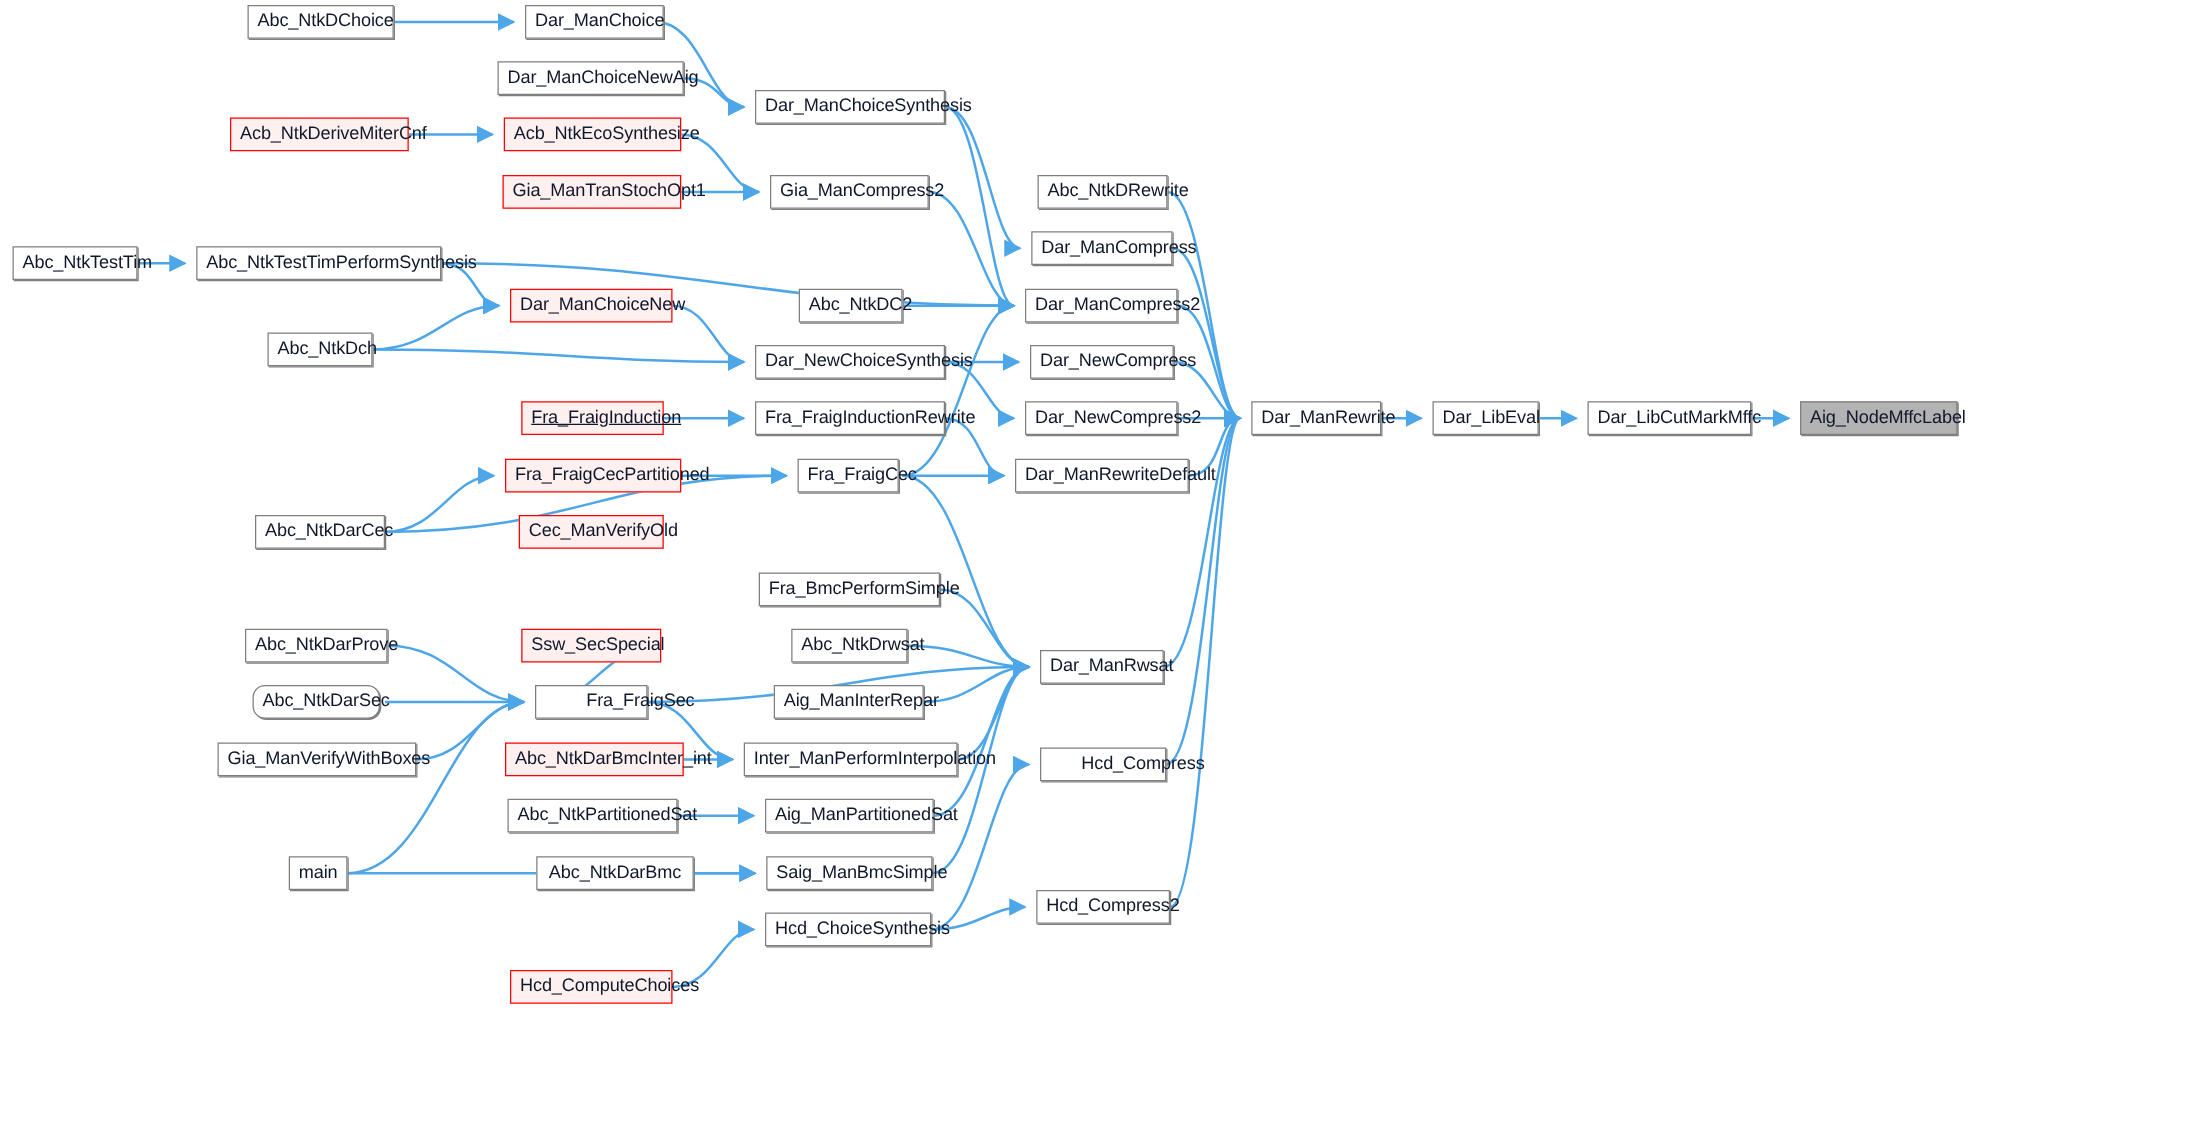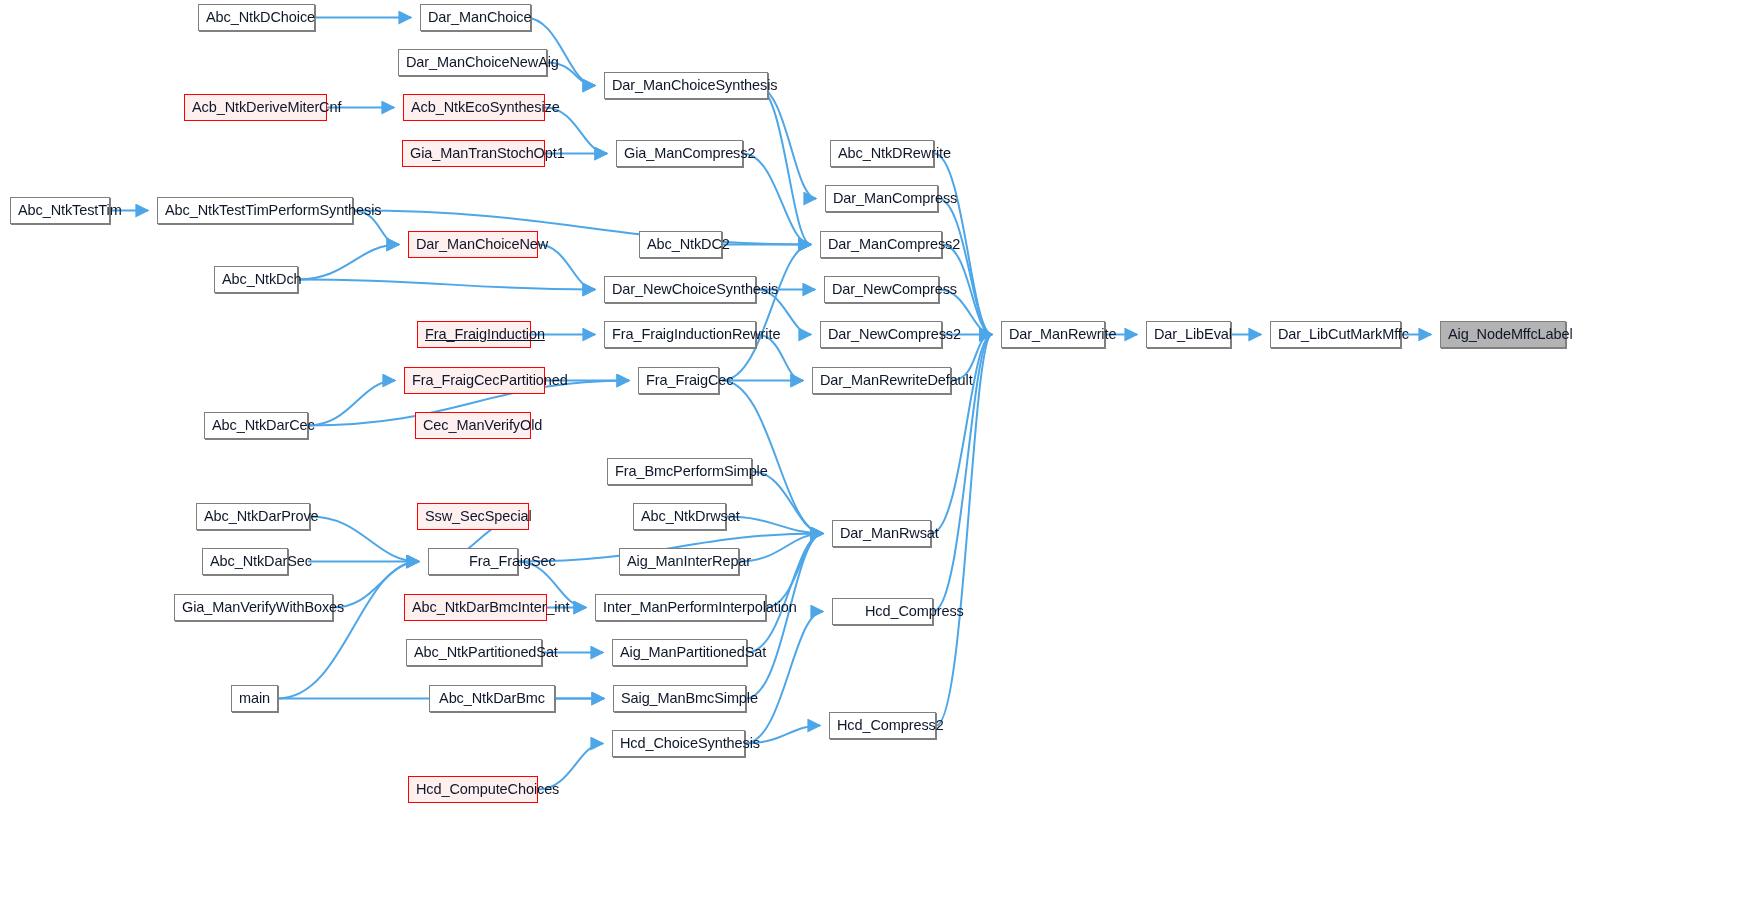--- a/index.html
+++ b/index.html
@@ -117,21 +117,21 @@
         <path d="M 278 698.5 L 604 698.5" fill="none" stroke="#4da6e8" stroke-width="2" marker-end="url(#arrow)"></path>
         <path d="M 745 743.5 C 784.15 743.5, 792.85 611.5, 823 611.5" fill="none" stroke="#4da6e8" stroke-width="2" marker-end="url(#arrow)"></path>
         <path d="M 745 743.5 C 782.8 743.5, 791.2 725.5, 820 725.5" fill="none" stroke="#4da6e8" stroke-width="2" marker-end="url(#arrow)"></path>
         <path d="M 538 789.5 C 571.3 789.5, 578.7 743.5, 603 743.5" fill="none" stroke="#4da6e8" stroke-width="2" marker-end="url(#arrow)"></path>
       </g>
   </svg>
   <div id="node-layer">
       <div class="node" style="left: 198px; top: 4px; width: 117px;">Abc_NtkDChoice</div>
       <div class="node" style="left: 420px; top: 4px; width: 111px;">Dar_ManChoice</div>
       <div class="node" style="left: 398px; top: 49px; width: 149px;">Dar_ManChoiceNewAig</div>
-      <div class="node" style="left: 604px; top: 72px; width: 164px;">Dar_ManChoiceSynthesis</div>
+      <div class="node" style="left: 604px; top: 72px; width: 152px;">Dar_ManChoiceSynthesis</div>
       <div class="node red" style="left: 184px; top: 94px; width: 143px;">Acb_NtkDeriveMiterCnf</div>
       <div class="node red" style="left: 403px; top: 94px; width: 142px;">Acb_NtkEcoSynthesize</div>
       <div class="node" style="left: 830px; top: 140px; width: 104px;">Abc_NtkDRewrite</div>
       <div class="node red" style="left: 402px; top: 140px; width: 143px;">Gia_ManTranStochOpt1</div>
       <div class="node" style="left: 616px; top: 140px; width: 127px;">Gia_ManCompress2</div>
       <div class="node" style="left: 825px; top: 185px; width: 113px;">Dar_ManCompress</div>
       <div class="node" style="left: 10px; top: 197px; width: 100px;">Abc_NtkTestTim</div>
       <div class="node" style="left: 157px; top: 197px; width: 196px;">Abc_NtkTestTimPerformSynthesis</div>
       <div class="node" style="left: 639px; top: 231px; width: 83px;">Abc_NtkDC2</div>
       <div class="node" style="left: 820px; top: 231px; width: 122px;">Dar_ManCompress2</div>
@@ -149,21 +149,21 @@
       <div class="node red" style="left: 404px; top: 367px; width: 141px;">Fra_FraigCecPartitioned</div>
       <div class="node" style="left: 638px; top: 367px; width: 81px;">Fra_FraigCec</div>
       <div class="node" style="left: 812px; top: 367px; width: 139px;">Dar_ManRewriteDefault</div>
       <div class="node red" style="left: 415px; top: 412px; width: 116px;">Cec_ManVerifyOld</div>
       <div class="node" style="left: 204px; top: 412px; width: 104px;">Abc_NtkDarCec</div>
       <div class="node" style="left: 607px; top: 458px; width: 145px;">Fra_BmcPerformSimple</div>
       <div class="node" style="left: 196px; top: 503px; width: 114px;">Abc_NtkDarProve</div>
       <div class="node red" style="left: 417px; top: 503px; width: 112px;">Ssw_SecSpecial</div>
       <div class="node" style="left: 633px; top: 503px; width: 93px;">Abc_NtkDrwsat</div>
       <div class="node" style="left: 832px; top: 520px; width: 99px;">Dar_ManRwsat</div>
-      <div class="node" style="left: 202px; top: 548px; width: 86px;">Abc_NtkDarSec</div>
+      <div class="node" style="left: 202px; top: 548px; width: 102px; border-radius: 10px;">Abc_NtkDarSec</div>
       <div class="node" style="left: 428px; top: 548px; width: 90px; padding-left: 40px;">Fra_FraigSec</div>
       <div class="node" style="left: 619px; top: 548px; width: 120px;">Aig_ManInterRepar</div>
       <div class="node" style="left: 174px; top: 594px; width: 159px;">Gia_ManVerifyWithBoxes</div>
       <div class="node red" style="left: 404px; top: 594px; width: 143px;">Abc_NtkDarBmcInter_int</div>
       <div class="node" style="left: 595px; top: 594px; width: 171px;">Inter_ManPerformInterpolation</div>
       <div class="node" style="left: 832px; top: 598px; width: 101px; padding-left: 32px;">Hcd_Compress</div>
       <div class="node" style="left: 406px; top: 639px; width: 136px;">Abc_NtkPartitionedSat</div>
       <div class="node" style="left: 612px; top: 639px; width: 135px;">Aig_ManPartitionedSat</div>
       <div class="node" style="left: 429px; top: 685px; width: 126px;">Abc_NtkDarBmc</div>
       <div class="node" style="left: 613px; top: 685px; width: 133px;">Saig_ManBmcSimple</div>

